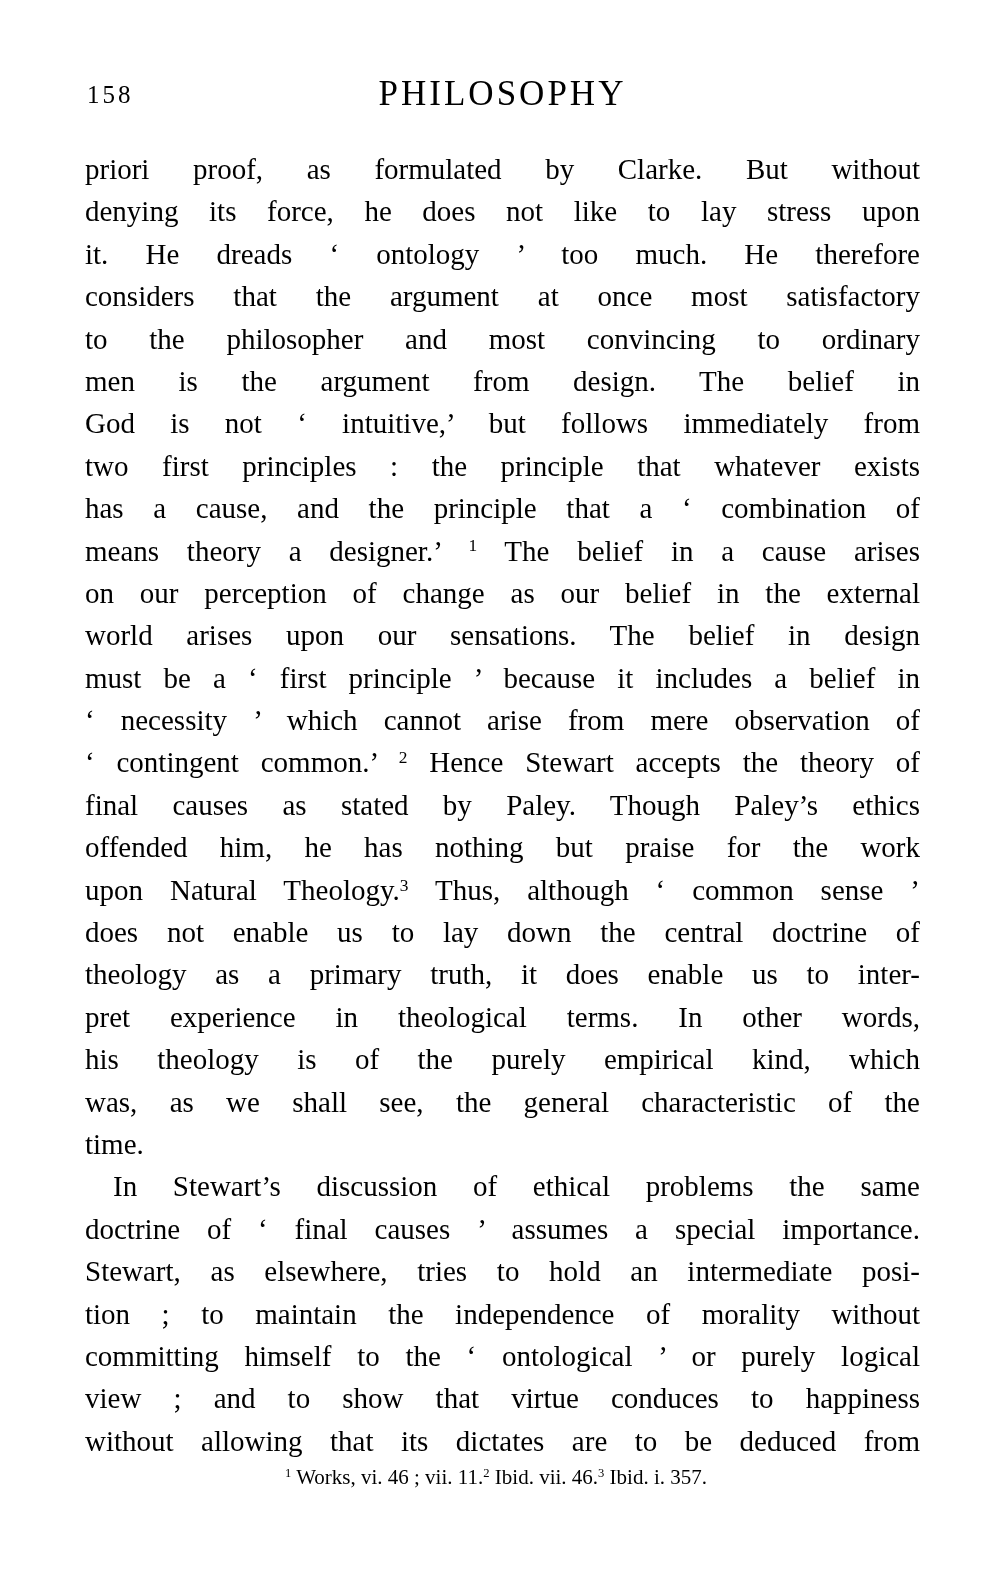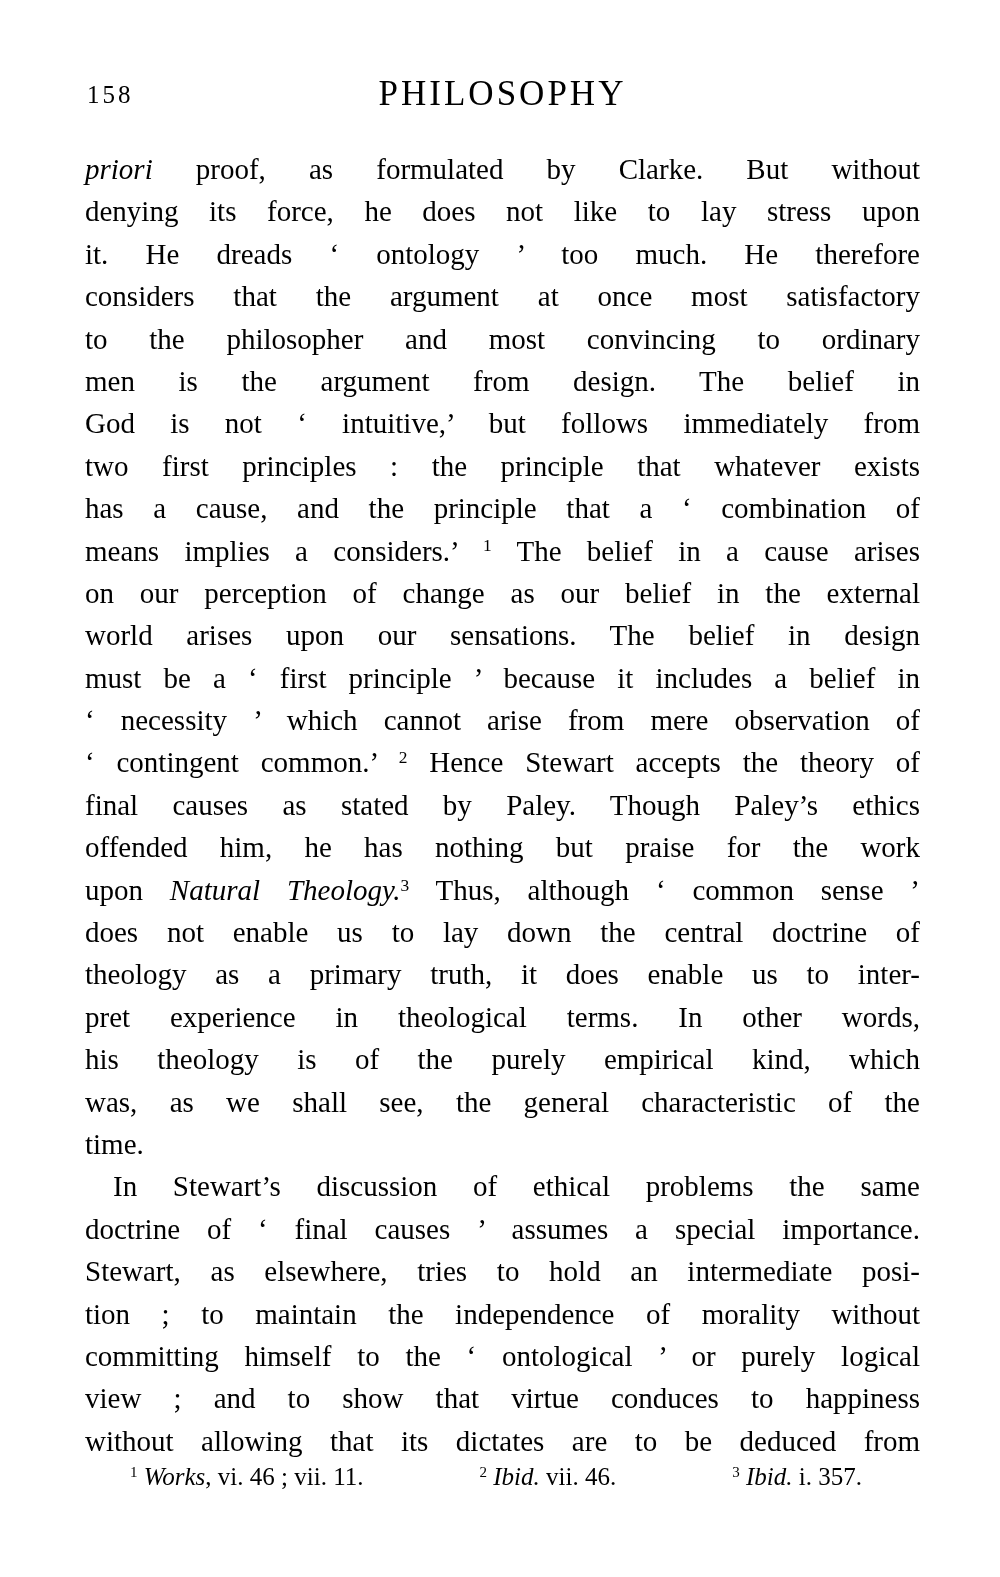--- a/index.html
+++ b/index.html
@@ -41,37 +41,37 @@
   .line {
     font-size: 29px;
     line-height: 42.4px;
     height: 42.4px;
     text-align: justify;
     text-align-last: justify;
     white-space: normal;
   }
   .line.no-just { text-align-last: left; }
   .line.indent { text-indent: 28px; }
-  .it { font-style: italic; }
+  .it { }
   .sup {
     font-size: 60%;
     position: relative;
     top: -0.52em;
     letter-spacing: 0;
   }
   .footnotes {
     position: absolute;
     top: 1462px;
     left: 85px;
     width: 835px;
     padding-left: 45px;
     padding-right: 58px;
     display: flex;
-    justify-content: space-between;
-    font-size: 25px;
+    justify-content: center;
+    font-size: 21px;
     line-height: 30px;
   }
   .footnote { white-space: nowrap; }
 </style>
 </head>
 <body>
 
 <div class="page">
 
   <div class="header-row">
@@ -82,21 +82,21 @@
   <div class="page-body">
       <div class="line"><span class="it">priori</span><span> proof, as formulated by Clarke.  But without</span></div>
       <div class="line"><span>denying its force, he does not like to lay stress upon</span></div>
       <div class="line"><span>it.  He dreads ‘ ontology ’ too much.  He therefore</span></div>
       <div class="line"><span>considers that the argument at once most satisfactory</span></div>
       <div class="line"><span>to the philosopher and most convincing to ordinary</span></div>
       <div class="line"><span>men is the argument from design.  The belief in</span></div>
       <div class="line"><span>God is not ‘ intuitive,’ but follows immediately from</span></div>
       <div class="line"><span>two first principles : the principle that whatever exists</span></div>
       <div class="line"><span>has a cause, and the principle that a ‘ combination of</span></div>
-      <div class="line"><span>means implies a considers.’ </span><span class="sup">1</span><span>  The belief in a cause arises</span></div>
+      <div class="line"><span>means theory a designer.’ </span><span class="sup">1</span><span>  The belief in a cause arises</span></div>
       <div class="line"><span>on our perception of change as our belief in the external</span></div>
       <div class="line"><span>world arises upon our sensations.  The belief in design</span></div>
       <div class="line"><span>must be a ‘ first principle ’ because it includes a belief in</span></div>
       <div class="line"><span>‘ necessity ’ which cannot arise from mere observation of</span></div>
       <div class="line"><span>‘ contingent common.’ </span><span class="sup">2</span><span>  Hence Stewart accepts the theory of</span></div>
       <div class="line"><span>final causes as stated by Paley.  Though Paley’s ethics</span></div>
       <div class="line"><span>offended him, he has nothing but praise for the work</span></div>
       <div class="line"><span>upon </span><span class="it">Natural Theology.</span><span class="sup">3</span><span>  Thus, although ‘ common sense ’</span></div>
       <div class="line"><span>does not enable us to lay down the central doctrine of</span></div>
       <div class="line"><span>theology as a primary truth, it does enable us to inter-</span></div>

